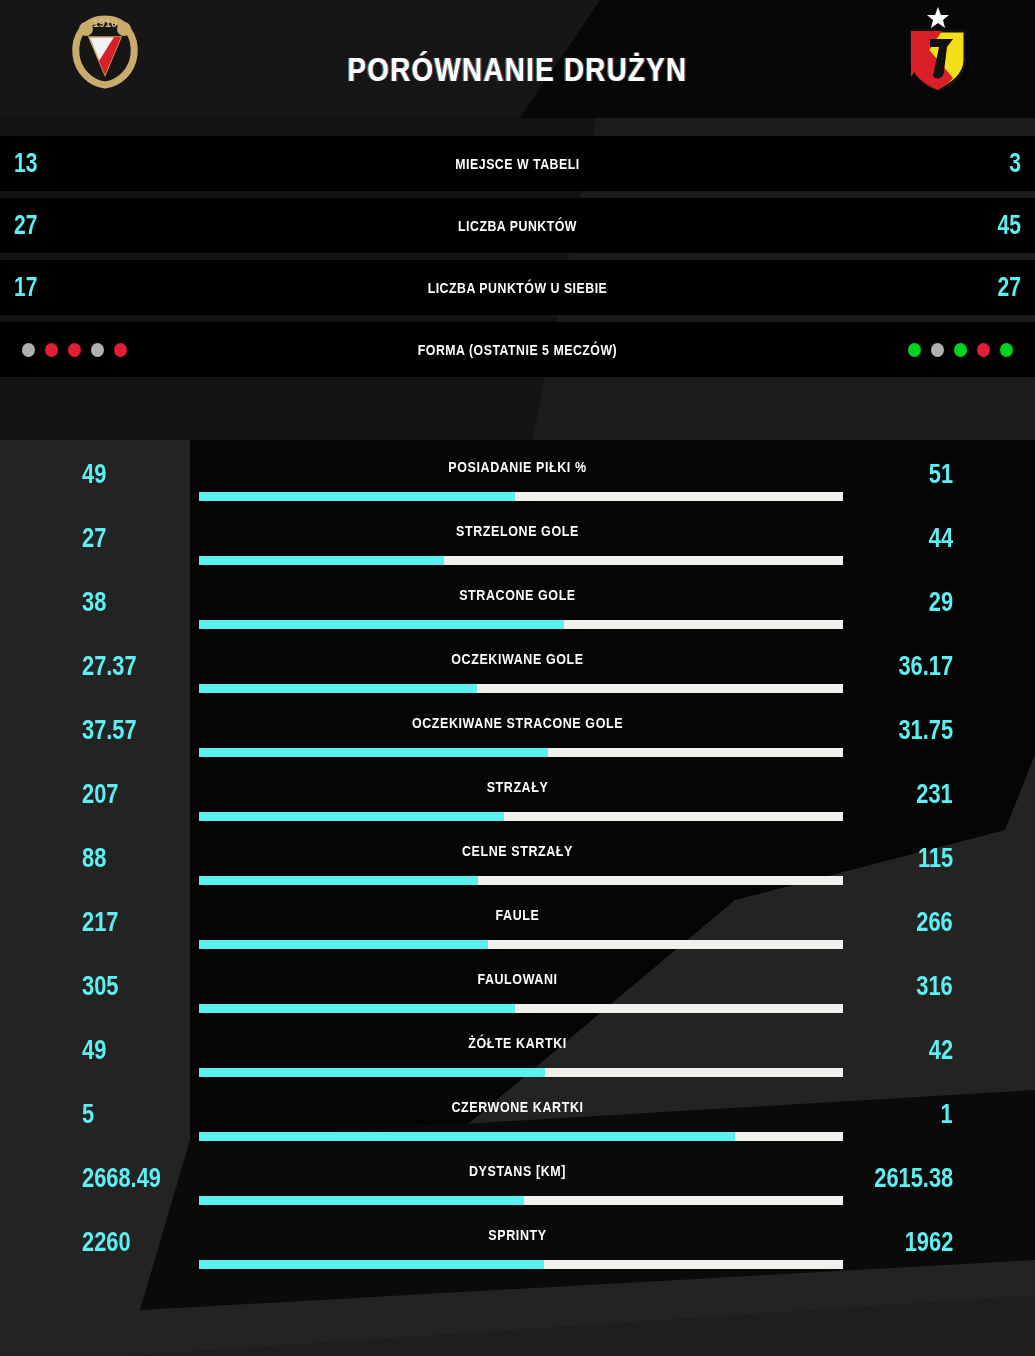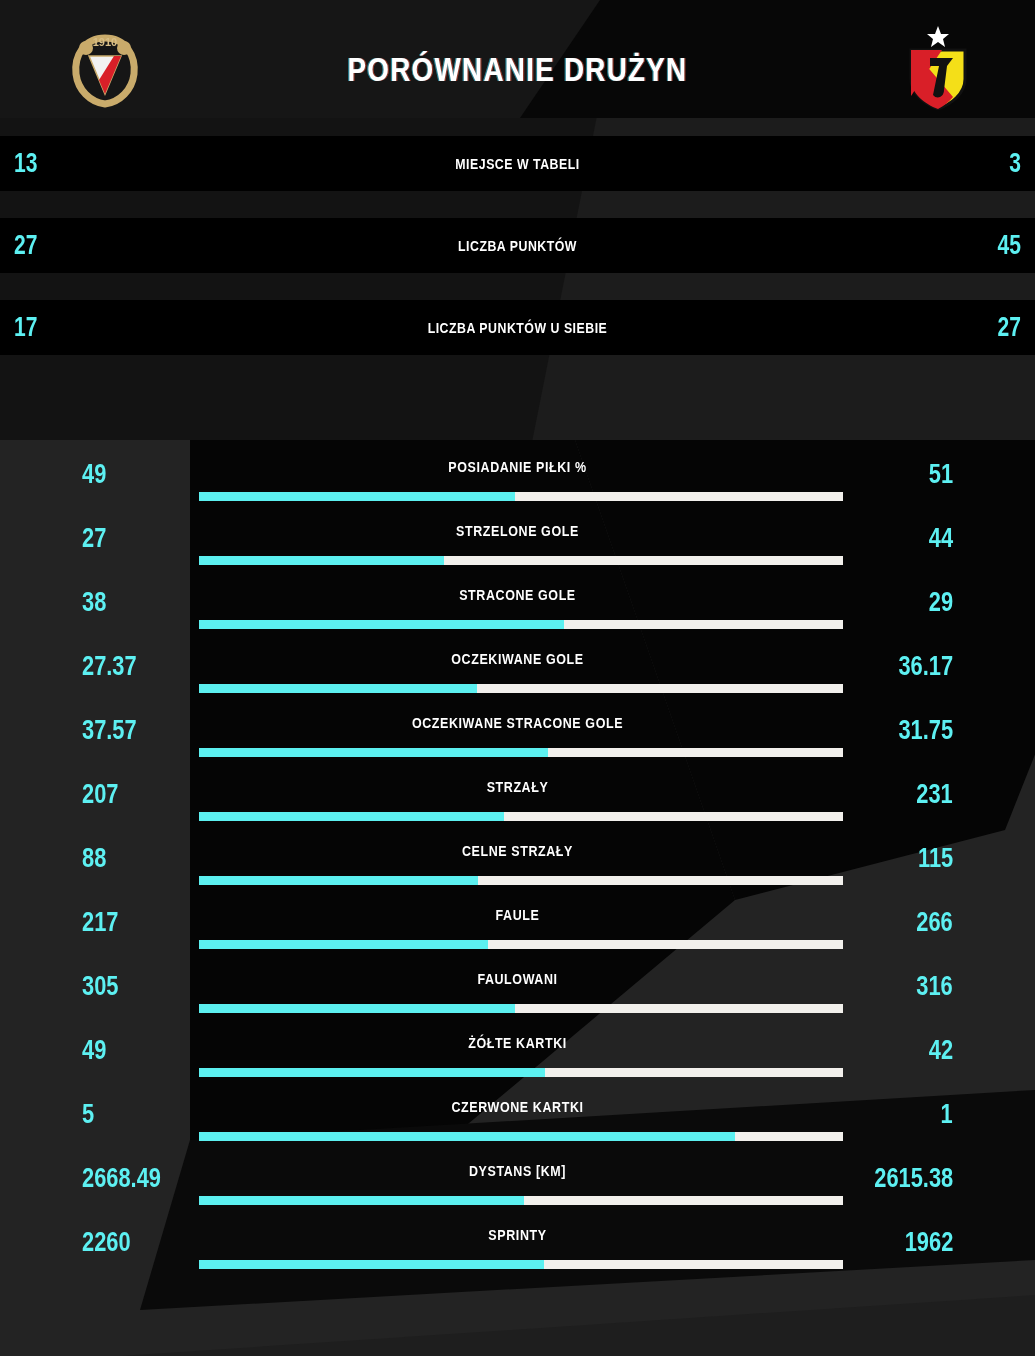--- a/index.html
+++ b/index.html
@@ -10,35 +10,35 @@
     overflow:hidden;
   }
   .stage{position:relative;width:1035px;height:1356px;background:#1c1c1c;overflow:hidden;}
 
   
   .bg{position:absolute;inset:0;overflow:hidden;z-index:0;}
   .bg svg{position:absolute;top:0;left:0;}
 
   
   .header{position:absolute;top:0;left:0;width:1035px;height:115px;z-index:3;}
-  .crest{position:absolute;top:24px;width:86px;height:86px;}
+  .crest{position:absolute;top:5px;width:86px;height:86px;}
   .crest-left{left:62px;}
   .crest-right{left:895px;}
   .title{
     position:absolute;left:0;top:27px;width:1035px;text-align:center;
     color:#ffffff;font-size:34px;font-weight:bold;letter-spacing:1.5px;
     font-family:"Liberation Sans", sans-serif;
     transform:scaleX(0.82);
     text-shadow:-1.5px 0 0 rgba(60,220,255,.55), 1.5px 0 0 rgba(255,90,60,.5);
   }
 
   
   .top-rows{position:absolute;left:0;top:136px;width:1035px;z-index:3;}
   .trow{
-    position:relative;height:55px;margin-bottom:27px;
+    position:relative;height:55px;margin-bottom:7px;
     background:#000000;
   }
   .trow-inner{position:absolute;inset:0;display:flex;align-items:center;}
   .tval{
     color:#5df0f2;font-size:27px;font-weight:bold;
     font-family:"Liberation Sans", sans-serif;
     transform:scaleX(0.78);transform-origin:left center;
     width:260px;padding-left:18px;box-sizing:border-box;
   }
   .tval.right{transform-origin:right center;text-align:right;padding-left:0;padding-right:18px;}
@@ -140,20 +140,39 @@
 
     <div class="trow">
       <div class="trow-inner">
         <div class="tval">17</div>
         <div class="tlabel">LICZBA PUNKTÓW U SIEBIE</div>
         <div class="tval right">27</div>
       </div>
     </div>
 
 
+    <div class="trow">
+      <div class="trow-inner">
+        <div class="dots left" id="home-form">
+            <span class="dot" style="background: rgb(176, 176, 176);"></span>
+            <span class="dot" style="background: rgb(227, 30, 53);"></span>
+            <span class="dot" style="background: rgb(227, 30, 53);"></span>
+            <span class="dot" style="background: rgb(176, 176, 176);"></span>
+            <span class="dot" style="background: rgb(227, 30, 53);"></span>
+          </div>
+        <div class="tlabel">FORMA (OSTATNIE 5 MECZÓW)</div>
+        <div class="dots right" id="away-form">
+            <span class="dot" style="background: rgb(0, 212, 30);"></span>
+            <span class="dot" style="background: rgb(176, 176, 176);"></span>
+            <span class="dot" style="background: rgb(0, 212, 30);"></span>
+            <span class="dot" style="background: rgb(227, 30, 53);"></span>
+            <span class="dot" style="background: rgb(0, 212, 30);"></span>
+          </div>
+      </div>
+    </div>
 
   </div>
 
   <div class="bar-rows" id="bar-rows">
       <div class="brow">
         <div class="blabel">POSIADANIE PIŁKI %</div>
         <div class="bval left">49</div>
         <div class="bval right">51</div>
         <div class="track" style="background: rgb(242, 240, 236);">
           <div class="fill" style="width: 49%; background: rgb(92, 240, 240);"></div>

